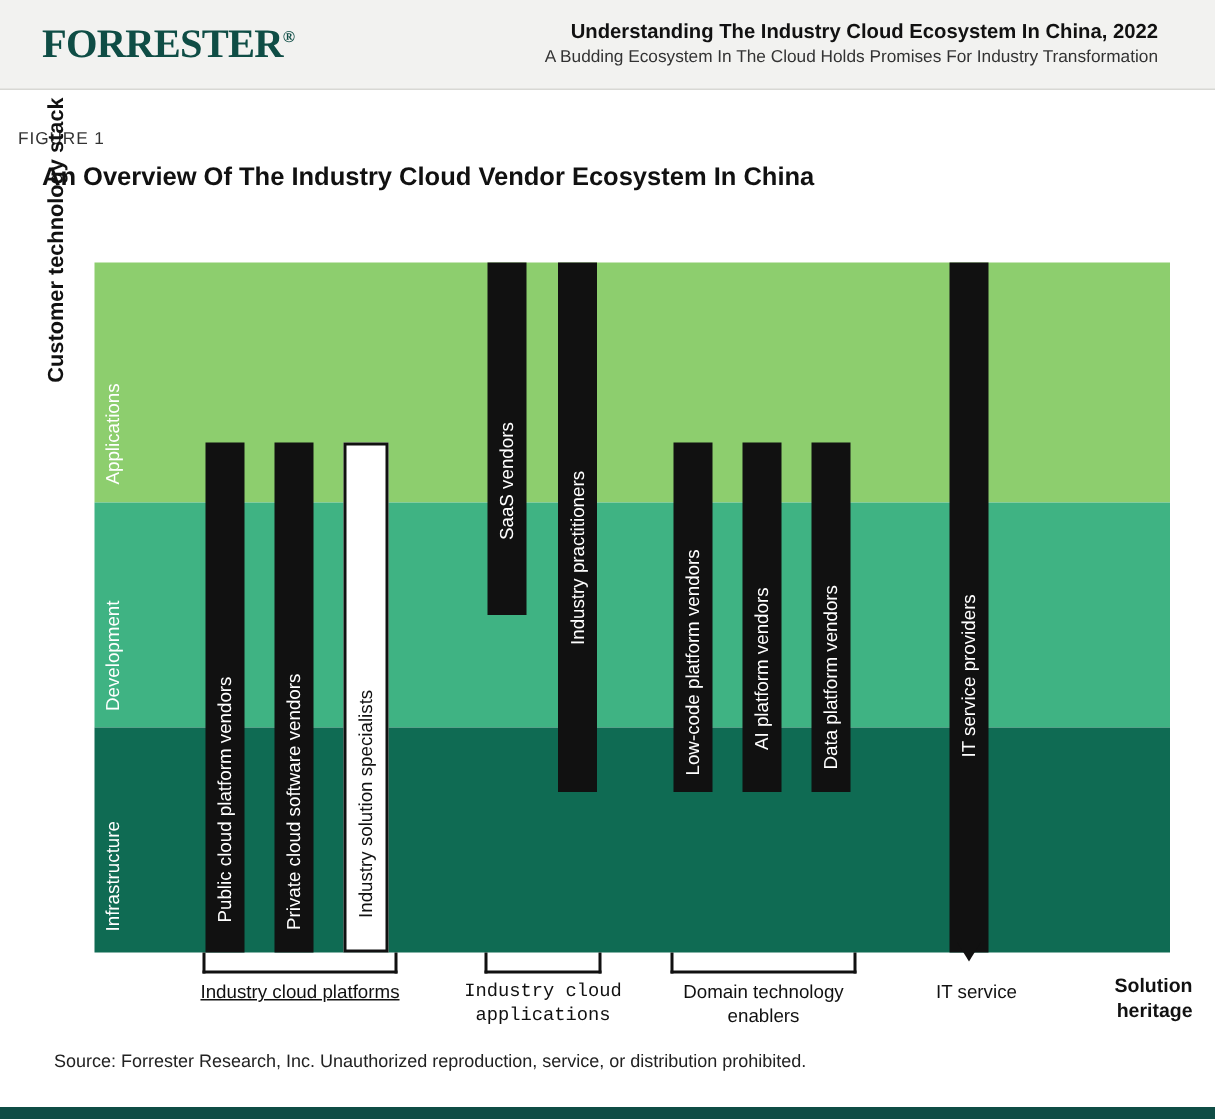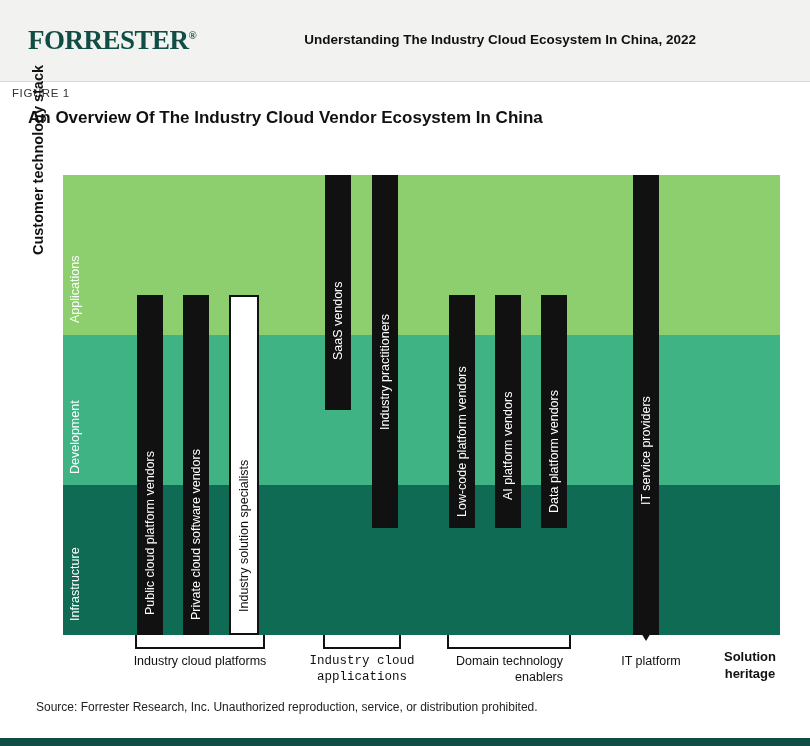--- a/index.html
+++ b/index.html
@@ -11,21 +11,21 @@
     height: 746px;
     background: #ffffff;
     font-family: "Liberation Sans", sans-serif;
     color: #1a1a1a;
     position: relative;
     overflow: hidden;
   }
 
   
   .header {
-    height: 82px;
+    height: 60px;
     background: #f2f2f0;
     border-bottom: 1px solid #d8d8d4;
     display: flex;
     align-items: center;
     padding: 0 28px;
     box-sizing: border-box;
     position: relative;
     gap: 32px;
   }
   .logo {
@@ -35,21 +35,21 @@
     letter-spacing: -0.5px;
     color: #0f4d45;
     white-space: nowrap;
   }
   .logo sup {
     font-size: 11px;
     vertical-align: super;
   }
   .header-titles {
     flex: 1;
-    text-align: center;
+    text-align: right;
     padding-right: 10px;
   }
   .header-title {
     font-size: 13.5px;
     font-weight: bold;
     color: #111;
     line-height: 1.35;
   }
   .header-sub {
     font-size: 11.5px;
@@ -172,21 +172,21 @@
     border-right: 8px solid transparent;
     border-top: 13px solid #111;
   }
   .heritage-label {
     position: absolute;
     top: 14px;
     font-size: 13px;
     font-weight: bold;
     color: #111;
     line-height: 1.3;
-    text-align: center;
+    text-align: right;
   }
 
   .source {
     position: absolute;
     left: 36px;
     top: 700px;
     font-size: 12px;
     color: #222;
   }
   .footer-rule {
@@ -200,20 +200,21 @@
 </style>
 </head>
 <body>
 
 <div class="header">
   <div class="logo">
     <span>FORRESTER</span><sup>®</sup>
   </div>
   <div class="header-titles">
     <div class="header-title">Understanding The Industry Cloud Ecosystem In China, 2022</div>
+    <div class="header-sub">A Budding Ecosystem In The Cloud Holds Promises For Industry Transformation</div>
   </div>
 </div>
 
 <div class="figure-label">FIGURE 1</div>
 <div class="figure-title">An Overview Of The Industry Cloud Vendor Ecosystem In China</div>
 
 <div class="chart-wrap">
 
   <div class="y-axis-title">Customer technology stack</div>
 
@@ -263,30 +264,30 @@
 
     <div class="bar" style="left:570px;top:0px;width:26px;height:460px;background:#111111;">
       <div class="bar-label" style="top:330px;">IT service providers</div>
     </div>
 
   </div>
 
   <div class="brackets">
 
     <div class="bracket" style="left:72px;width:130px;"></div>
-    <div class="group-label" style="left:62px;width:150px;">Industry cloud platforms</div>
+    <div class="group-label" style="left:62px;width:150px;text-decoration:underline;">Industry cloud platforms</div>
 
     <div class="bracket" style="left:260px;width:78px;"></div>
     <div class="group-label" style="left:234px;width:130px;font-family:Liberation Mono, monospace;">Industry cloud applications</div>
 
     <div class="bracket" style="left:384px;width:124px;"></div>
-    <div class="group-label" style="left:360px;width:140px;text-align:right;">Domain technology enablers</div>
+    <div class="group-label" style="left:376px;width:140px;">Domain technology enablers</div>
 
     <div class="arrow-down" style="left:575px;top:-7px;"></div>
-    <div class="group-label" style="left:528px;width:120px;">IT platform</div>
+    <div class="group-label" style="left:528px;width:120px;">IT service</div>
 
     <div class="heritage-label" style="left:642px;width:90px;">Solution heritage</div>
   </div>
 
 </div>
 
 <div class="source">Source: Forrester Research, Inc. Unauthorized reproduction, service, or distribution prohibited.</div>
 <div class="footer-rule"></div>
 
 </body></html>

